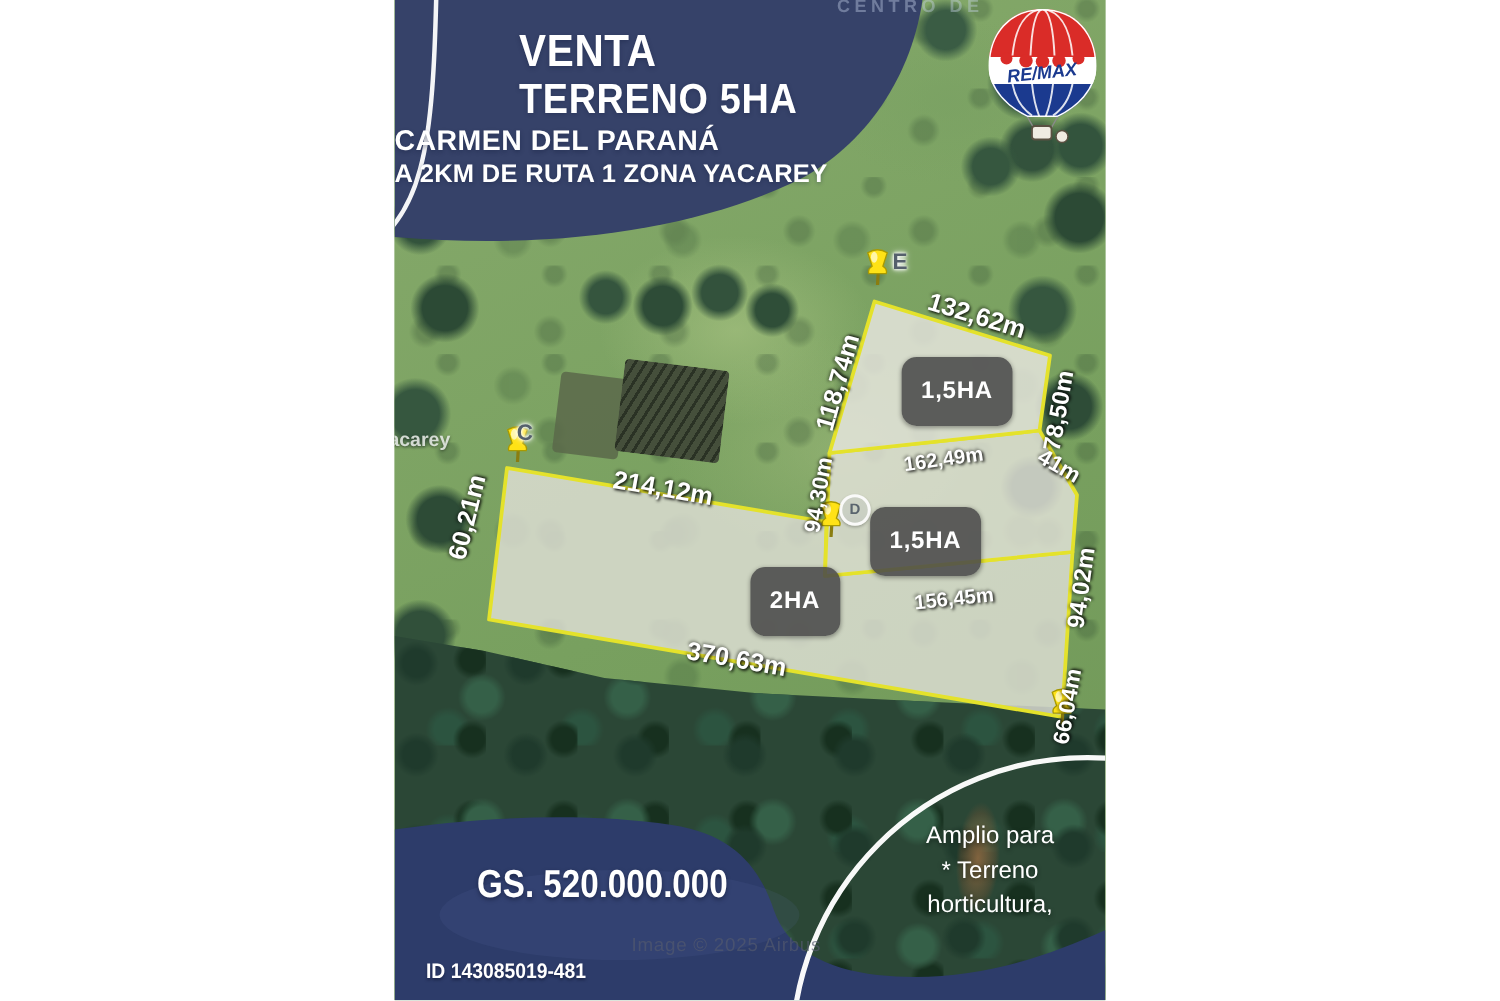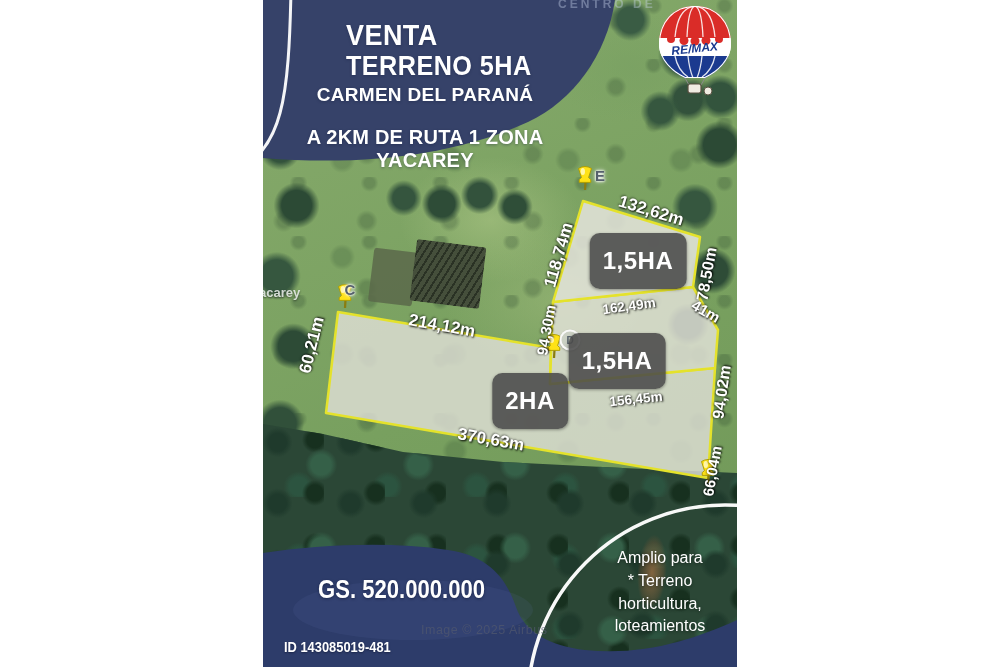--- a/index.html
+++ b/index.html
@@ -63,32 +63,32 @@
   .dirt-strip{position:absolute;left:372px;top:522px;width:34px;height:100px;transform:rotate(4deg);
     background:radial-gradient(ellipse 55% 48% at 50% 50%, rgba(152,108,66,.8), rgba(118,84,52,.35) 62%, transparent 78%);}
 
   svg.overlay{position:absolute;left:0;top:0;}
 
   
   .headline{position:absolute;left:83px;top:19px;color:#fff;font-weight:bold;line-height:1.05;
     transform:scaleX(.9);transform-origin:left top;text-shadow:0 1px 3px rgba(20,30,60,.35);}
   .headline .l1{font-size:30px;letter-spacing:.5px;}
   .headline .l2{font-size:28px;letter-spacing:.5px;}
-  .subtitle{position:absolute;left:0;top:84px;width:324px;text-align:center;color:#fff;font-weight:bold;
+  .subtitle{position:absolute;left:0;top:84px;width:324px;color:#fff;font-weight:bold;
     text-shadow:0 1px 3px rgba(20,30,60,.4);}
   .subtitle .s1{font-size:19px;letter-spacing:.3px;}
-  .subtitle .s2{font-size:20px;margin-top:20px;letter-spacing:.2px;}
+  .subtitle .s2{font-size:17px;margin-top:0;letter-spacing:.2px;}
   .faint-label{position:absolute;left:295px;top:-3px;font-size:12px;font-weight:bold;letter-spacing:3px;
     color:rgba(200,212,235,.4);}
   .place-label{position:absolute;left:-12px;top:285px;font-size:13px;font-weight:bold;
     color:rgba(238,242,238,.85);text-shadow:0 1px 2px rgba(20,30,20,.6);}
   .mlabel{position:absolute;color:#fff;font-weight:bold;white-space:nowrap;
     text-shadow:1px 1px 2px rgba(0,0,0,.9),-1px -1px 2px rgba(0,0,0,.35);}
   .badge{position:absolute;transform:translate(-50%,-50%);background:rgba(74,74,74,.88);color:#fff;
-    font-weight:bold;font-size:24px;border-radius:10px;padding:14px 13px;letter-spacing:.5px;
+    font-weight:bold;font-size:16px;border-radius:10px;padding:14px 13px;letter-spacing:.5px;
     box-shadow:0 1px 3px rgba(0,0,0,.35);}
   .marker-letter{position:absolute;transform:translate(-50%,-50%);font-size:15px;font-weight:bold;color:#55606c;
     text-shadow:0 0 2px #fff,0 0 3px #fff,0 0 5px #fff;}
   .marker-ring{position:absolute;transform:translate(-50%,-50%);width:17px;height:17px;border-radius:50%;
     border:2.5px solid rgba(255,255,255,.9);display:flex;align-items:center;justify-content:center;
     font-size:10px;font-weight:bold;color:#5a646e;background:rgba(180,185,190,.25);
     box-shadow:0 1px 2px rgba(0,0,0,.25);}
   .price{position:absolute;left:55px;top:574px;color:#fff;font-weight:bold;font-size:26px;
     transform:scaleX(.85);transform-origin:left top;text-shadow:0 1px 3px rgba(10,15,40,.5);white-space:nowrap;}
   .listing-id{position:absolute;left:21px;top:639px;color:#fff;font-weight:bold;font-size:14px;
@@ -211,17 +211,16 @@
     <div class="badge" style="left:354px;top:361px;">1,5HA</div>
     <div class="badge" style="left:239px;top:401px;margin-left:28px;">2HA</div>
 
     <div class="price">GS. 520.000.000</div>
     <div class="credit">Image © 2025 Airbus</div>
     <div class="listing-id">ID 143085019-481</div>
     <div class="features">
       <div>Amplio para</div>
       <div>* Terreno</div>
       <div>horticultura,</div>
-      <div>loteamientos</div>
     </div>
 
   </div>
 </div>
 
 </body></html>

